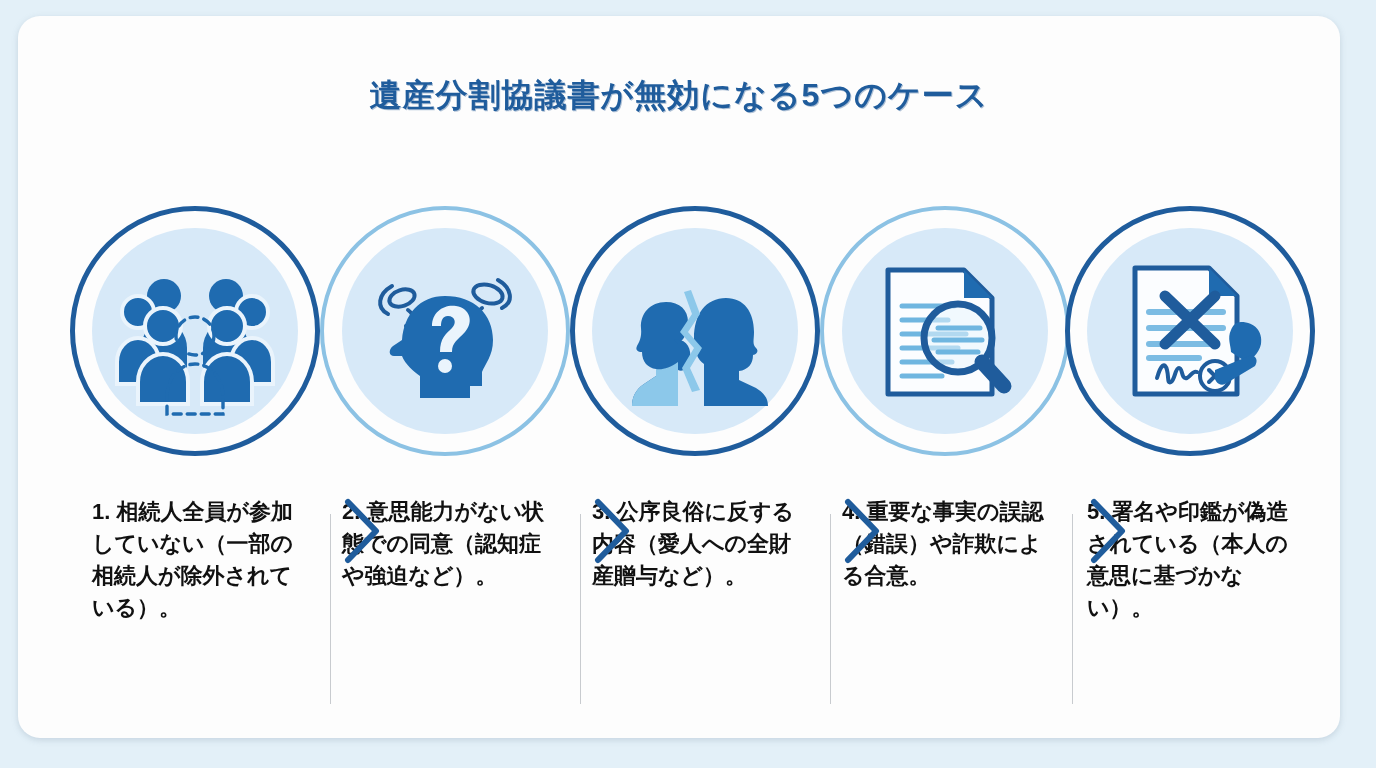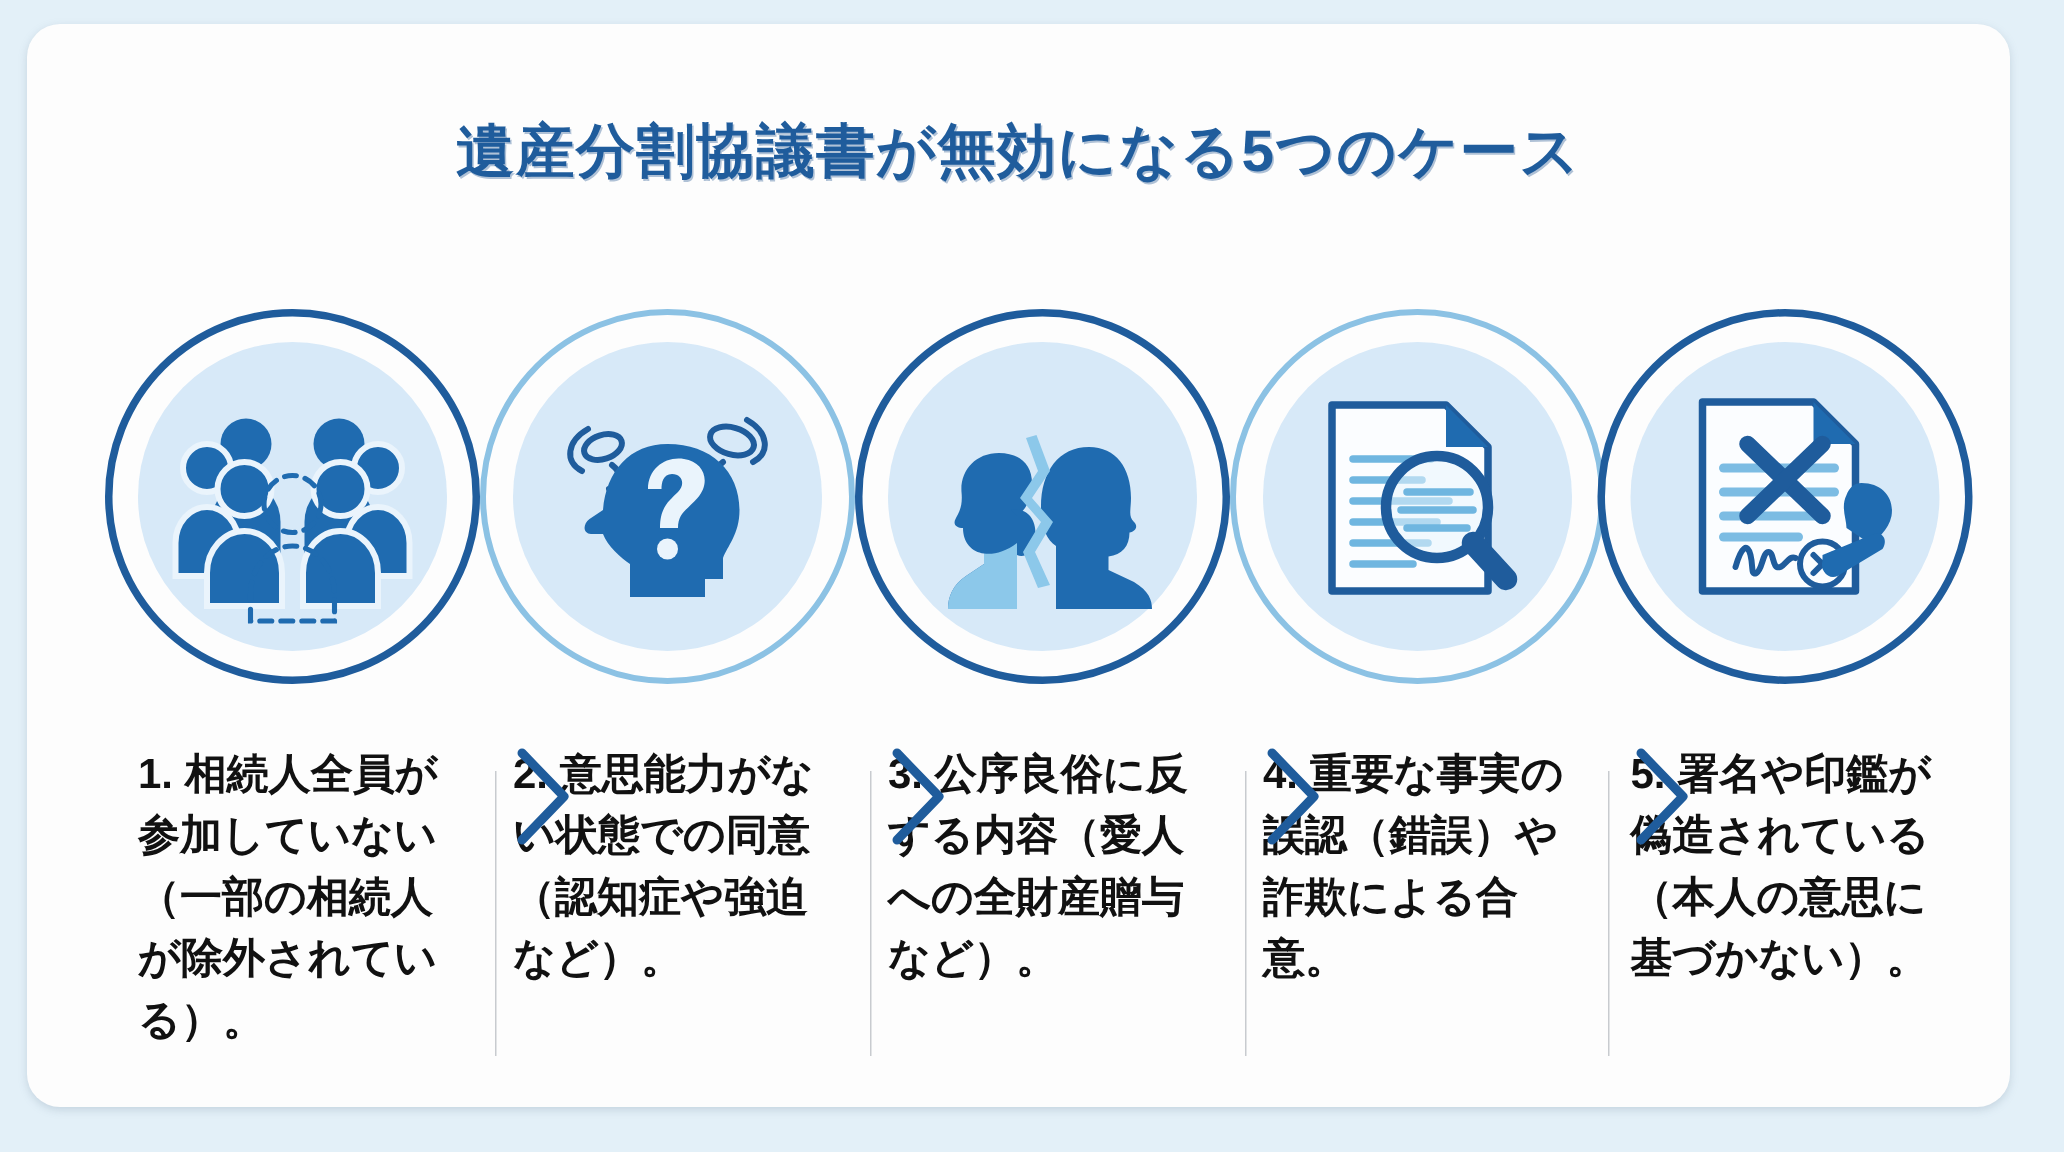--- a/index.html
+++ b/index.html
@@ -23,21 +23,21 @@
     border-radius: 22px;
     box-shadow: 0 2px 6px rgba(120,140,160,0.28);
     overflow: hidden;
   }
   .title {
     position: absolute;
     left: 0;
     top: 58px;
     width: 1322px;
     text-align: center;
-    font-size: 39px;
+    font-size: 32px;
     font-weight: bold;
     color: #1f5c9c;
     letter-spacing: 1px;
     text-shadow: 1px 1px 0 rgba(30,80,140,0.35);
     white-space: nowrap;
   }
   .steps {
     position: absolute;
     left: 40px;
     top: 190px;
@@ -96,21 +96,21 @@
     position: absolute;
     left: 40px;
     top: 480px;
     width: 1242px;
     height: 215px;
   }
   .caption {
     position: absolute;
     top: 0;
     width: 208px;
-    font-size: 28px;
+    font-size: 22px;
     font-weight: bold;
     line-height: 1.46;
     color: #111111;
     text-align: left;
   }
   .caption.p1 { left: 34px; }
   .caption.p2 { left: 284px; }
   .caption.p3 { left: 534px; }
   .caption.p4 { left: 784px; }
   .caption.p5 { left: 1029px; }

